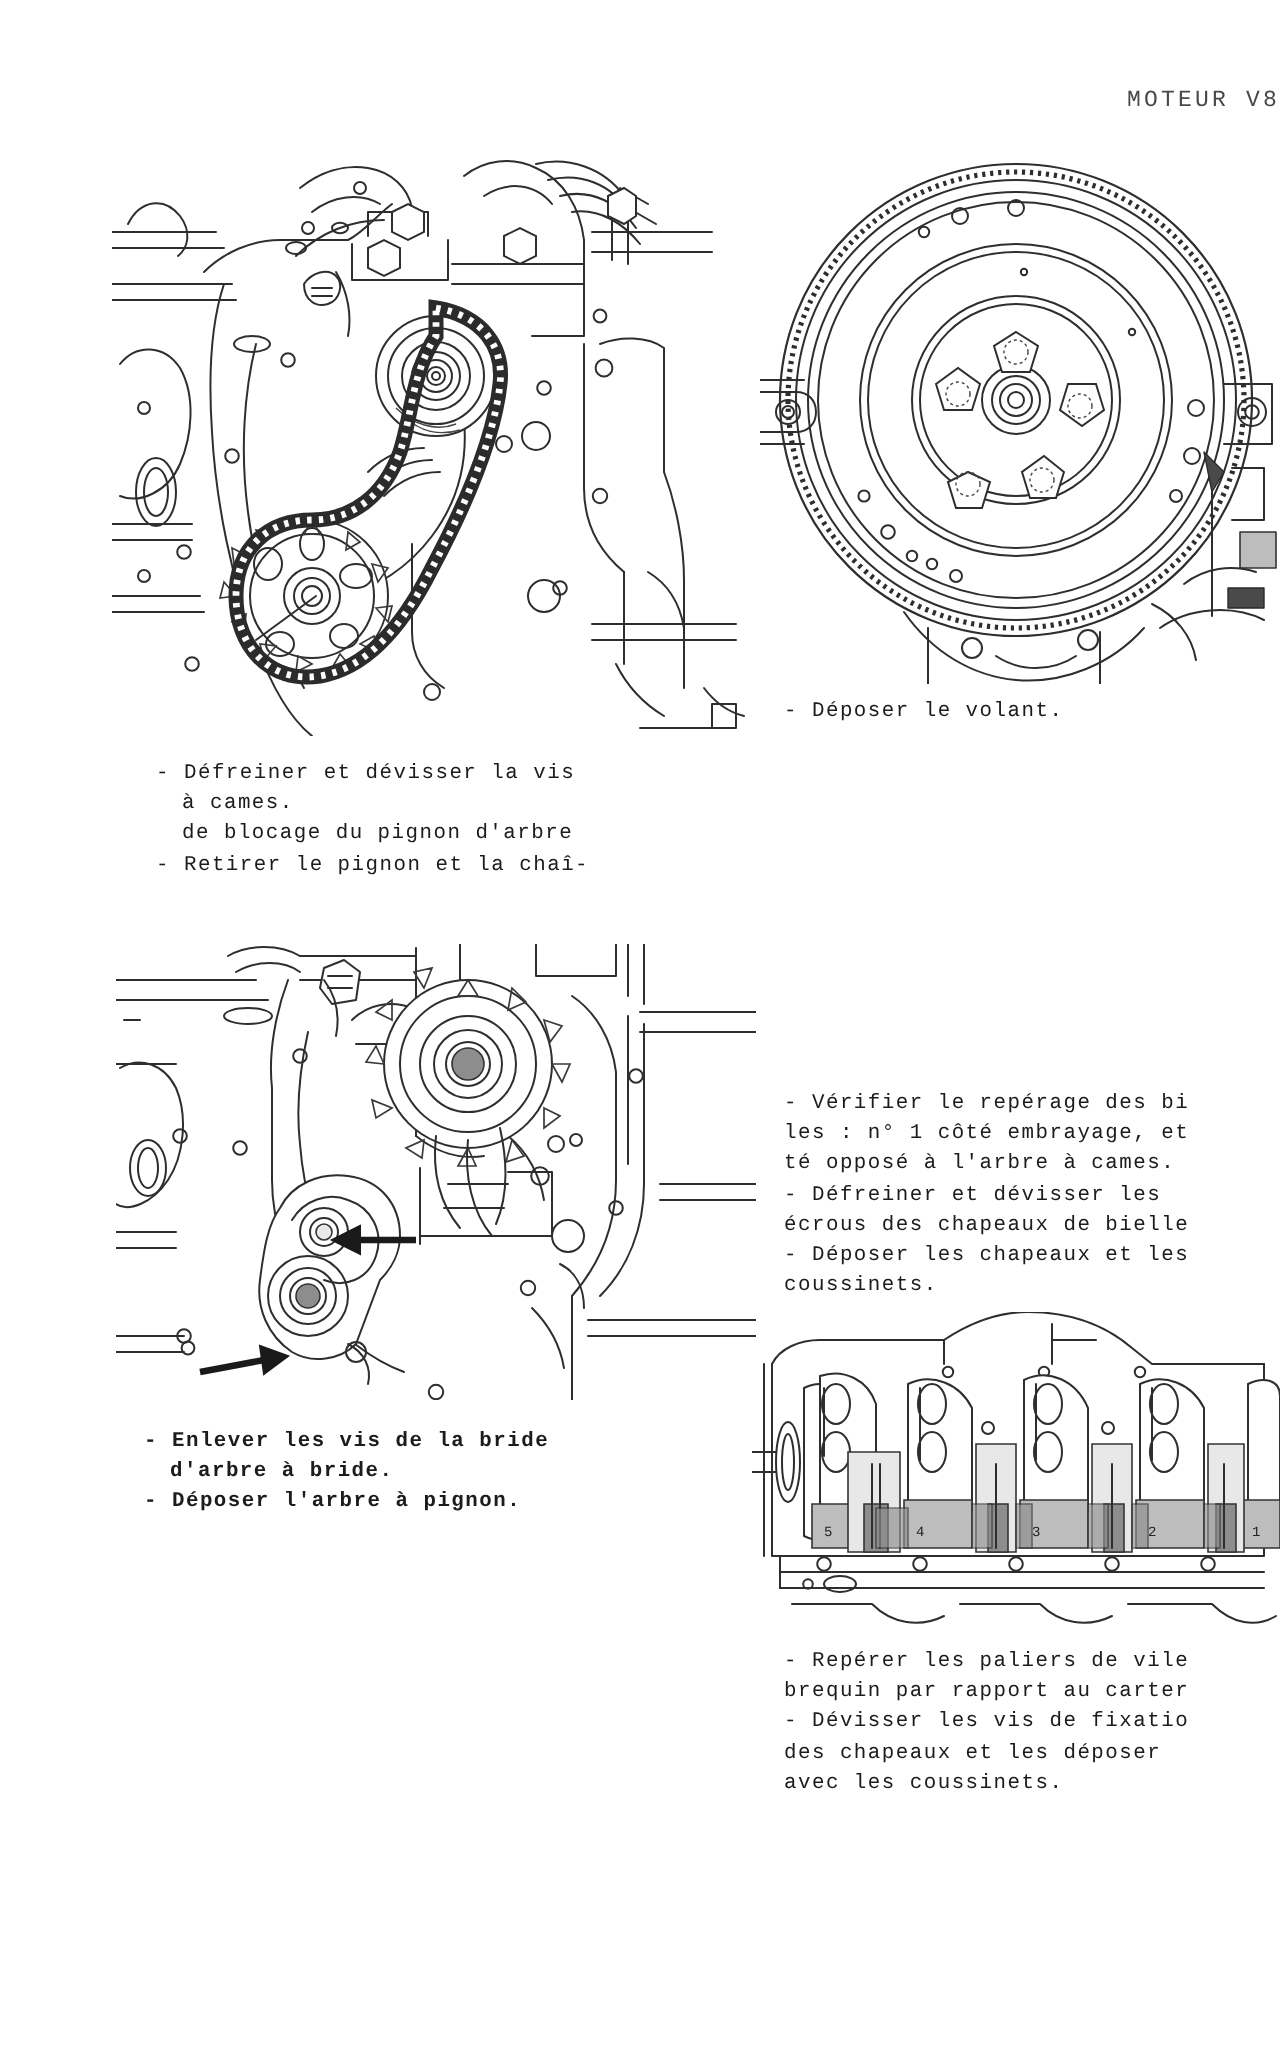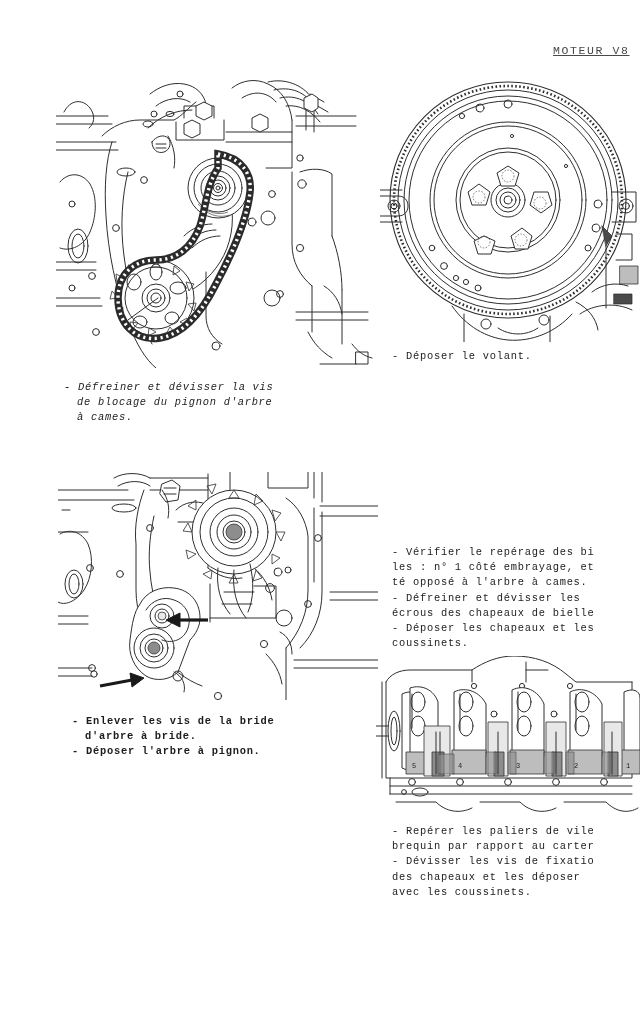--- a/index.html
+++ b/index.html
@@ -10,31 +10,30 @@
     font-family:"Liberation Mono","DejaVu Sans Mono",monospace;
     overflow:hidden;
     position:relative;
     color:#111;
   }
   .page{position:absolute;inset:0;overflow:hidden;}
 
   
   .header{
     position:absolute;top:44px;right:0px;width:200px;
-    text-align:left;
+    text-align:right;
     font-size:11.5px;
     letter-spacing:1.6px;
     color:#2b2b2b;
     white-space:nowrap;
     overflow:hidden;
     padding-left:113px;
     box-sizing:border-box;
     filter:blur(.22px);
     opacity:.86;
-    text-decoration:underline;
   }
 
   
   .caption{
     position:absolute;
     font-size:10.4px;
     line-height:15.2px;
     letter-spacing:.75px;
     color:#1c1c1c;
     white-space:pre;
@@ -211,21 +210,21 @@
                  C62 198 78 184 100 184 C120 184 136 172 144 150
                  C150 132 150 110 162 92 Z" fill="none" stroke="#2b2b2b" stroke-width="7.5"></path>
         <path d="M162 78 C186 82 196 98 194 116 C191 144 176 178 160 208
                  C146 236 128 258 104 262 C78 266 62 246 62 222
                  C62 198 78 184 100 184 C120 184 136 172 144 150
                  C150 132 150 110 162 92 Z" fill="none" stroke="#fdfdfd" stroke-width="3.4" stroke-dasharray="2.2 3.6"></path>
       </g>
     </svg>
   </div>
 
-  <div class="caption" style="left:64px;top:380px;width:300px;font-style:italic;"><span class="ln">- Défreiner et dévisser la vis</span><span class="ln ind">de blocage du pignon d'arbre</span><span class="ln ind">à cames.</span></div>
+  <div class="caption" style="left:78px;top:380px;width:300px;"><span class="ln">- Défreiner et dévisser la vis</span><span class="ln ind">à cames.</span><span class="ln ind">de blocage du pignon d'arbre</span><span class="ln">- Retirer le pignon et la chaî-</span></div>
 
   <div class="fig" style="left:380px;top:70px;width:260px;height:272px;">
     <svg width="260" height="272" viewBox="0 0 260 272" class="soft">
 
       <g class="ln1">
         <circle cx="128" cy="130" r="118" fill="none" stroke="#2e2e2e" stroke-width="1.1"></circle>
         <circle cx="128" cy="130" r="114" fill="none" stroke="#2e2e2e" stroke-width="2.6" stroke-dasharray="1.6 2.4"></circle>
         <circle cx="128" cy="130" r="110" fill="none" stroke="#2e2e2e" stroke-width="1"></circle>
       </g>
       <g class="ln0">

